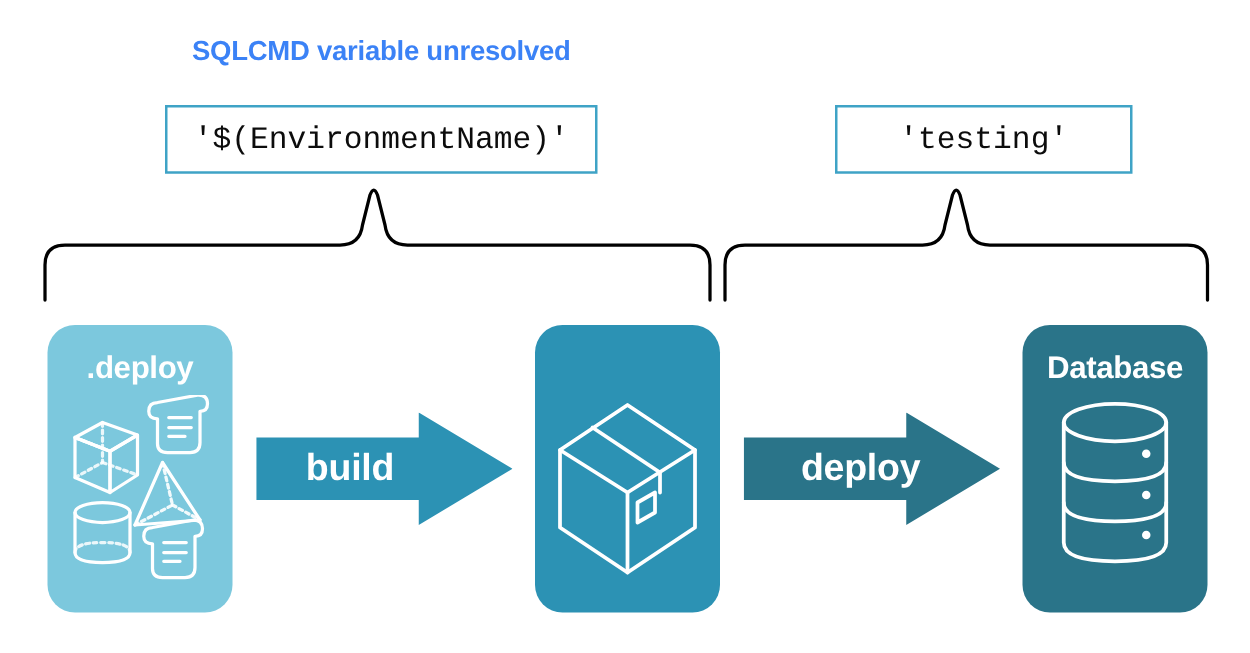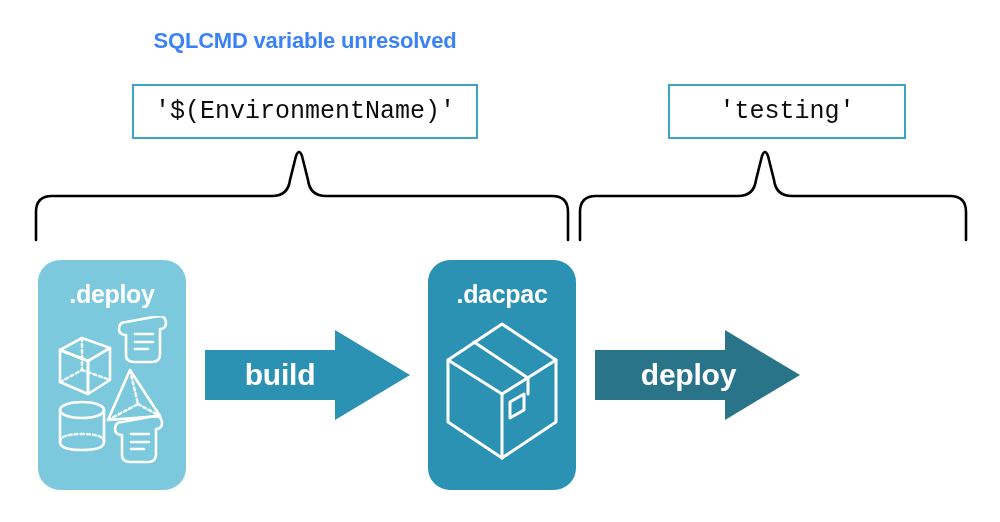--- a/index.html
+++ b/index.html
@@ -170,32 +170,45 @@
 
         <g>
           <path d="M 70,106 q -7,0 -7,7 q 0,6 7,6 l 0,20 q 0,7 8,7 l 18,0 q 8,0 8,-8 l 0,-25 q 6,0 6,-6 q 0,-7 -7,-7 Z"></path>
           <path d="M 79,118 L 97,118 M 79,126 L 97,126 M 79,133 L 92,133"></path>
         </g>
       </svg>
     </div>
   </div>
 
   <div class="card" id="card-dacpac">
-    <div class="card-title">.dacpac</div>
     <div class="card-art">
       <svg width="124" height="150" viewBox="0 0 124 150" fill="none" stroke="#ffffff" stroke-width="3" stroke-linecap="round" stroke-linejoin="round">
         <path d="M 62,8 L 116,44 L 116,106 L 62,142 L 8,106 L 8,44 Z"></path>
         <path d="M 8,44 L 62,78 L 116,44"></path>
         <path d="M 62,78 L 62,142"></path>
         <path d="M 34,26 L 88,62 L 88,78"></path>
         <path d="M 70,86 L 84,78 L 84,94 L 70,102 Z"></path>
       </svg>
     </div>
   </div>
 
+  <div class="card" id="card-database">
+    <div class="card-title">Database</div>
+    <div class="card-art">
+      <svg width="110" height="150" viewBox="0 0 110 150" fill="none" stroke="#ffffff" stroke-width="3" stroke-linecap="round" stroke-linejoin="round">
+        <ellipse cx="55" cy="22" rx="41" ry="15"></ellipse>
+        <path d="M 14,22 L 14,118 Q 14,133 55,133 Q 96,133 96,118 L 96,22"></path>
+        <path d="M 14,54 Q 14,69 55,69 Q 96,69 96,54"></path>
+        <path d="M 14,86 Q 14,101 55,101 Q 96,101 96,86"></path>
+        <circle cx="80" cy="47" r="3.4" fill="#ffffff" stroke="none"></circle>
+        <circle cx="80" cy="80" r="3.4" fill="#ffffff" stroke="none"></circle>
+        <circle cx="80" cy="112" r="3.4" fill="#ffffff" stroke="none"></circle>
+      </svg>
+    </div>
+  </div>
 
   <svg class="arrow" id="arrow-build" viewBox="0 0 205 90">
     <path d="M 0,20 L 130,20 L 130,0 L 205,45 L 130,90 L 130,70 L 0,70 Z" fill="#2c92b4"></path>
   </svg>
   <div class="arrow-label" id="label-build">build</div>
 
   <svg class="arrow" id="arrow-deploy" viewBox="0 0 205 90">
     <path d="M 0,20 L 130,20 L 130,0 L 205,45 L 130,90 L 130,70 L 0,70 Z" fill="#2a7489"></path>
   </svg>
   <div class="arrow-label" id="label-deploy">deploy</div>

